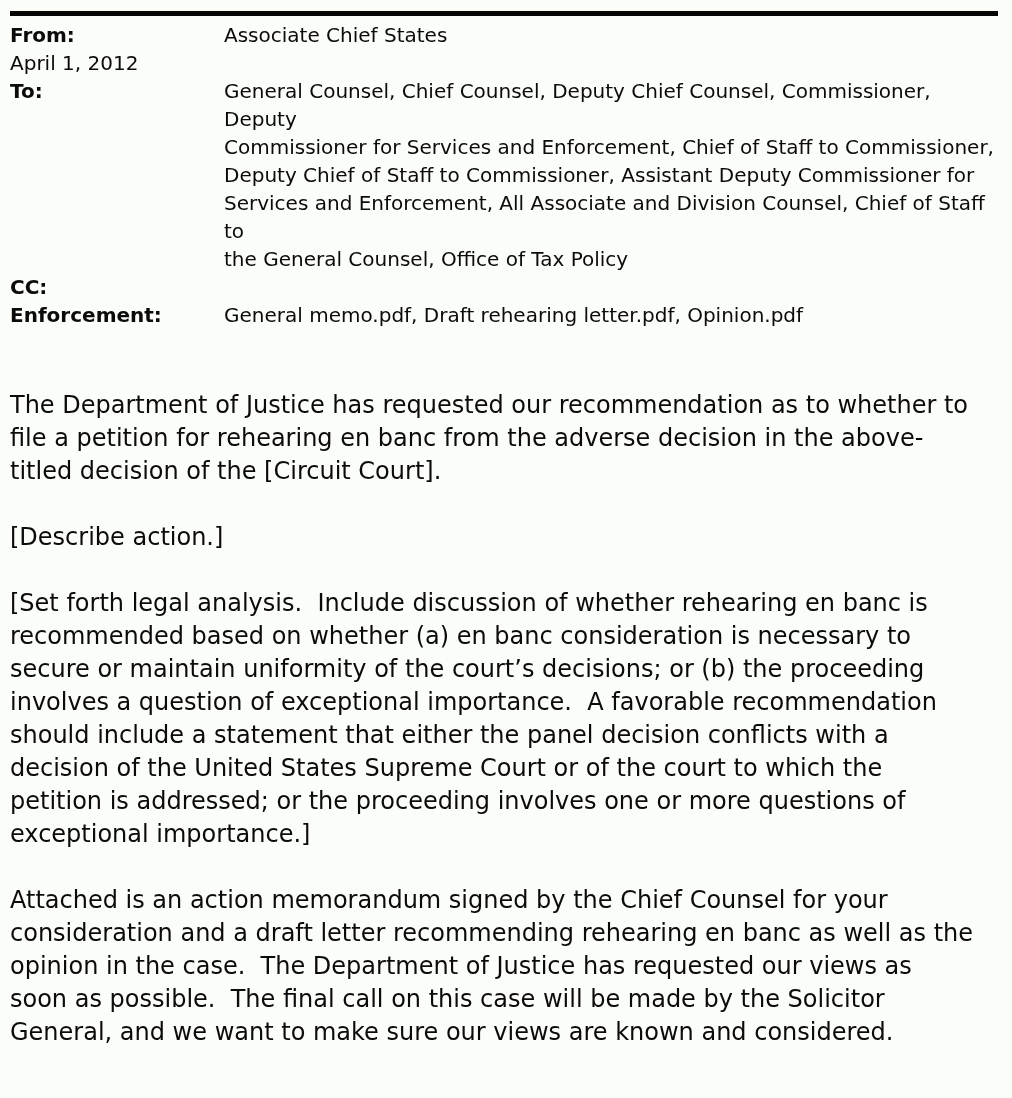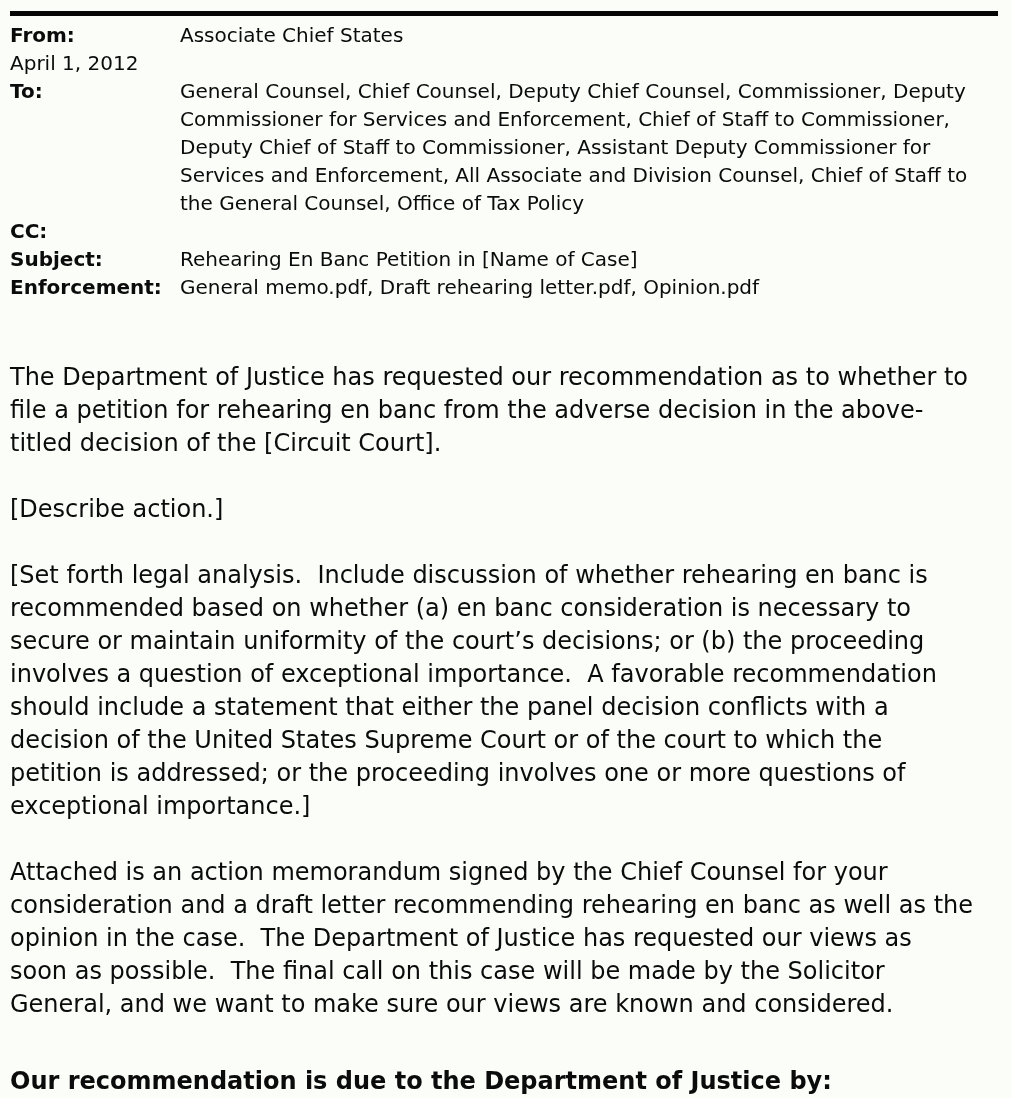--- a/index.html
+++ b/index.html
@@ -23,20 +23,21 @@
     background: #060606;
   }
   .header {
     margin-top: 5px;
     font-size: 20px;
     line-height: 28px;
   }
   .hrow {
     display: grid;
     grid-template-columns: 170px 1fr;
+    gap: 44px;
   }
   .hlabel {
     font-weight: bold;
   }
   .hvalue {
     white-space: pre-wrap;
   }
   .body-text {
     margin-top: 60px;
     font-size: 24px;
@@ -72,24 +73,20 @@
 Commissioner for Services and Enforcement, Chief of Staff to Commissioner,
 Deputy Chief of Staff to Commissioner, Assistant Deputy Commissioner for
 Services and Enforcement, All Associate and Division Counsel, Chief of Staff to
 the General Counsel, Office of Tax Policy</span>
     </div>
     <div class="hrow">
       <span class="hlabel">CC:</span>
       <span class="hvalue"></span>
     </div>
     <div class="hrow">
-      <span class="hlabel">Subject:</span>
-      <span class="hvalue">Rehearing En Banc Petition in [Name of Case]</span>
-    </div>
-    <div class="hrow">
       <span class="hlabel">Enforcement:</span>
       <span class="hvalue">General memo.pdf, Draft rehearing letter.pdf, Opinion.pdf</span>
     </div>
   </div>
 
   <div class="body-text">
     <div class="para">The Department of Justice has requested our recommendation as to whether to
 file a petition for rehearing en banc from the adverse decision in the above-
 titled decision of the [Circuit Court].</div>
     <div class="para">[Describe action.]</div>

